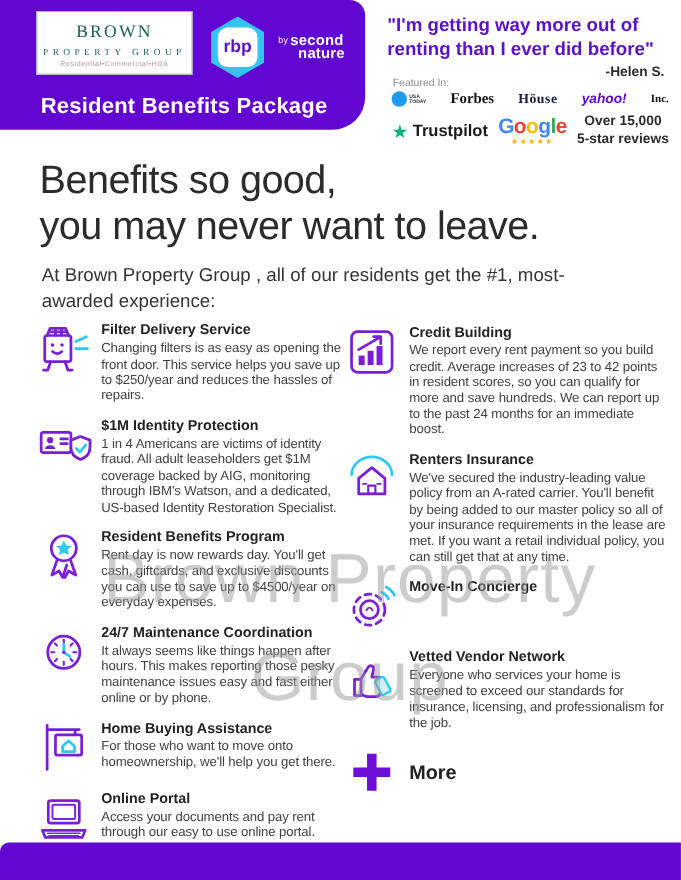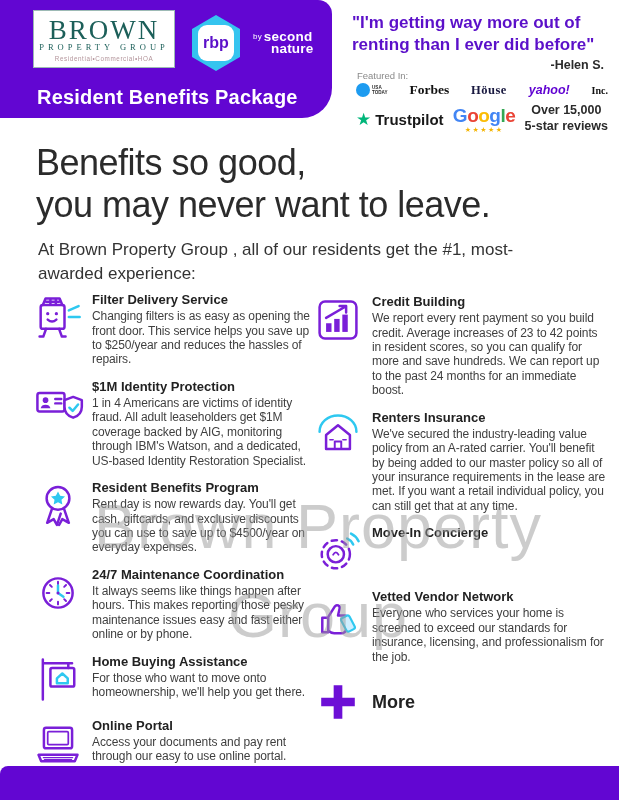--- a/index.html
+++ b/index.html
@@ -13,21 +13,21 @@
     position:absolute;top:0;left:0;width:332px;height:118px;
     background:#6206d2;border-radius:0 14px 30px 0;z-index:2;
   }
   .brown-logo{
     position:absolute;top:10px;left:33px;width:142px;height:58px;
     background:#ffffff;border:1px solid #9dbab5;box-sizing:border-box;
     display:flex;flex-direction:column;align-items:center;justify-content:center;
     padding-top:2px;
   }
   .brown-logo .l1{
-    font-family:"Liberation Serif",serif;font-size:27px;line-height:24px;
+    font-family:"Liberation Serif",serif;font-size:16px;line-height:24px;
     color:#1c5f59;letter-spacing:2px;font-weight:500;
   }
   .brown-logo .l2{
     font-family:"Liberation Serif",serif;font-size:8.5px;letter-spacing:4px;
     color:#1c5f59;margin-top:0;
   }
   .brown-logo .l3{
     font-size:6.3px;letter-spacing:.6px;color:#b3949a;margin-top:2.5px;
   }
   .rbp-wrap{position:absolute;top:13px;left:186px;display:flex;align-items:center;}

